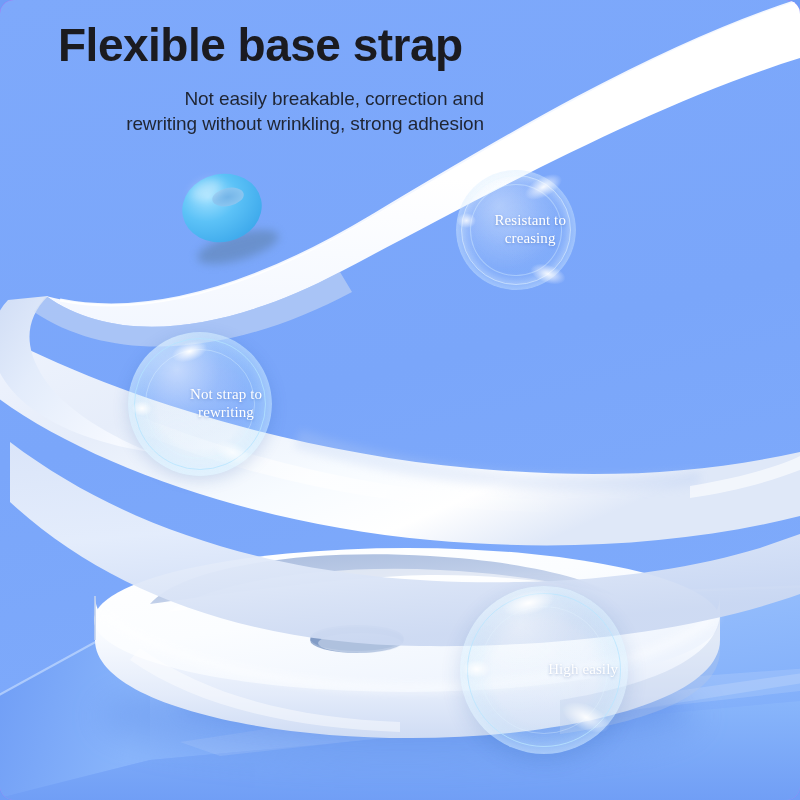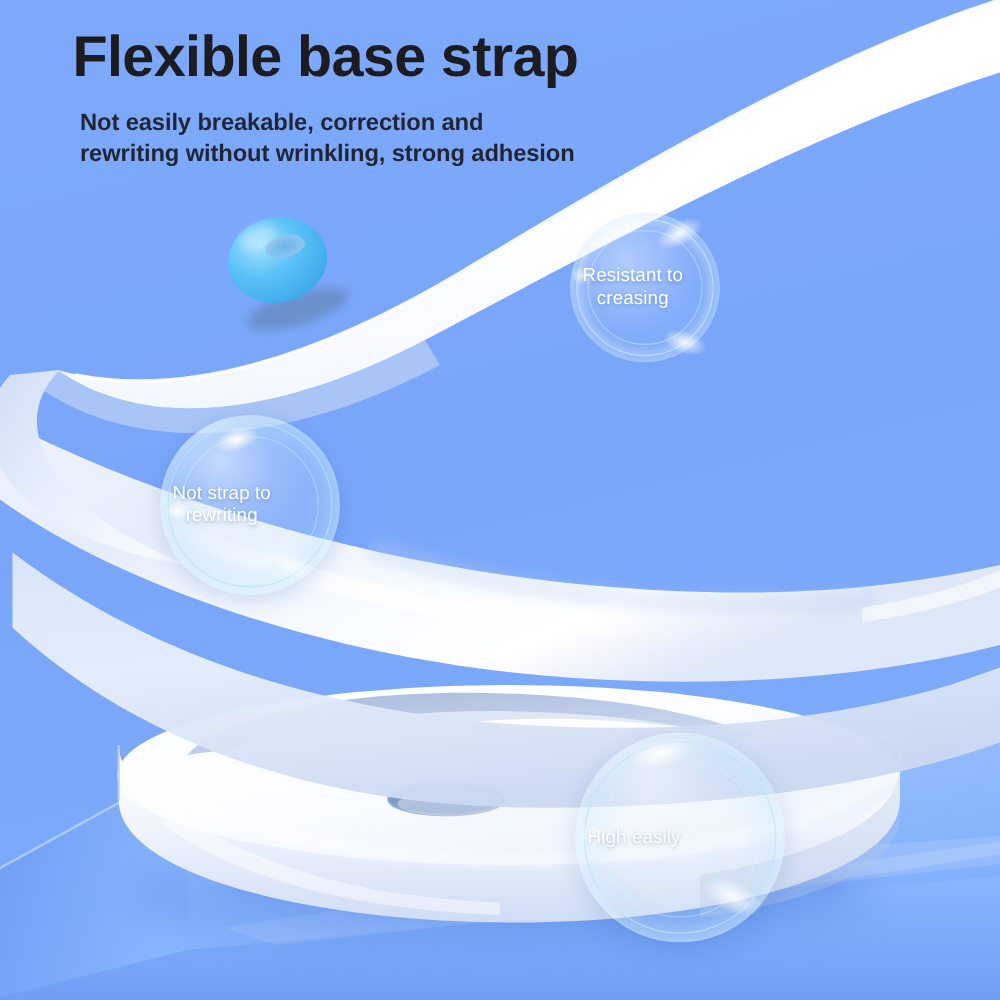--- a/index.html
+++ b/index.html
@@ -8,20 +8,21 @@
     padding: 0;
     background: #6f9df7;
   }
   #stage {
     position: relative;
     width: 800px;
     height: 800px;
     overflow: hidden;
     background: #d946ef;
     font-family: "Liberation Sans", sans-serif;
+    border-radius: 14px;
     -webkit-font-smoothing: antialiased;
   }
 
   
   #scene {
     position: absolute;
     inset: 0;
     width: 800px;
     height: 800px;
     display: block;
@@ -41,36 +42,38 @@
     line-height: 1.12;
     font-weight: 700;
     letter-spacing: -0.5px;
     color: #1b1b20;
     white-space: nowrap;
   }
   .subhead {
     margin: 14px 0 0 6px;
     font-size: 19px;
     line-height: 1.36;
-    font-weight: 700;
+    font-weight: 400;
     color: #1f2533;
     letter-spacing: -0.1px;
     max-width: 420px;
+    text-align: right;
   }
 
   
   .bubble {
     position: absolute;
     border-radius: 50%;
     z-index: 30;
     display: flex;
     align-items: center;
-    justify-content: flex-start;
+    justify-content: flex-end;
     text-align: center;
     box-sizing: border-box;
+    font-family: Liberation Serif, serif;
   }
   .bubble .blabel {
     position: relative;
     z-index: 6;
     color: #ffffff;
     font-size: 15px;
     line-height: 1.18;
     font-weight: 400;
     letter-spacing: 0.1px;
     text-shadow: 0 1px 3px rgba(30,70,150,0.35);

